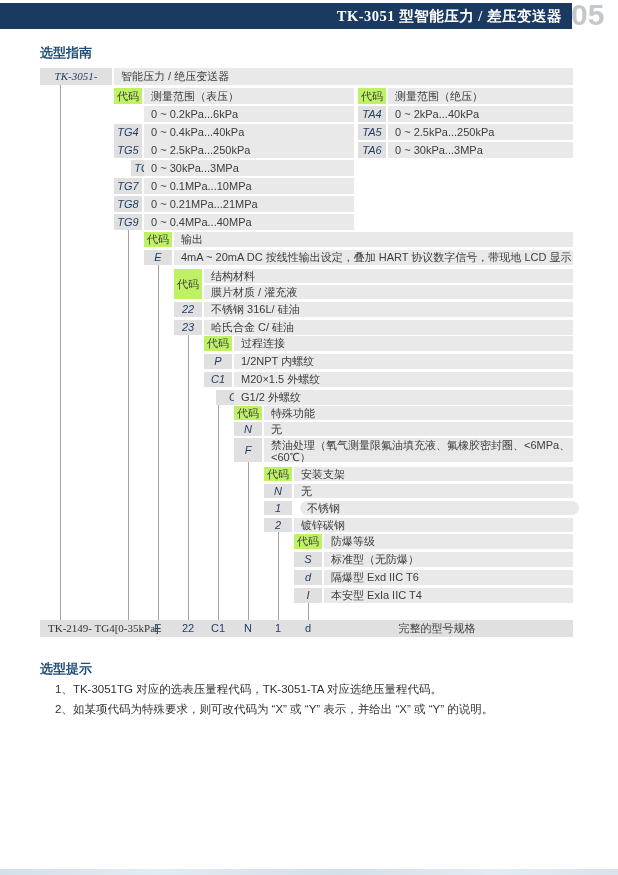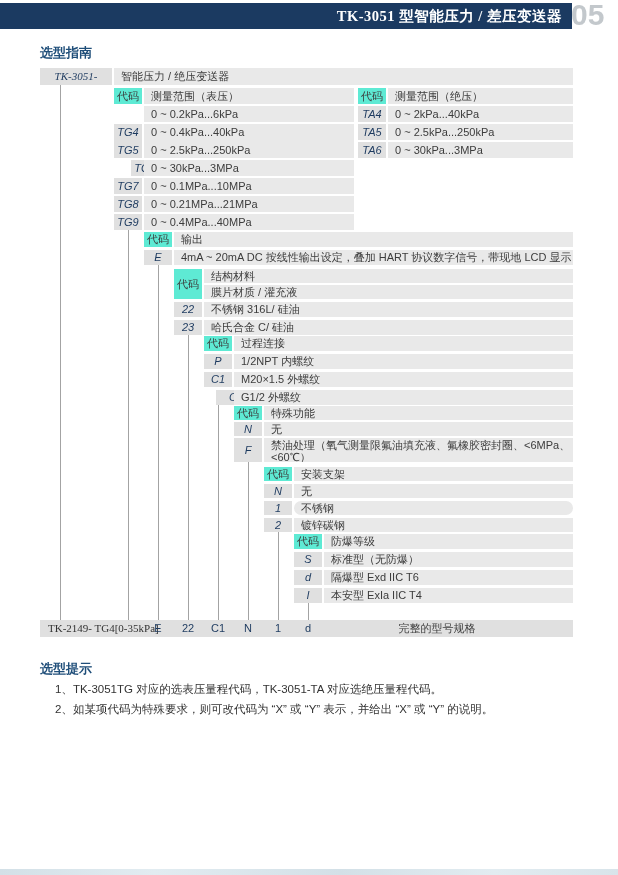--- a/index.html
+++ b/index.html
@@ -10,21 +10,21 @@
   .topbar-title{color:#ffffff;font-size:14.5px;font-weight:bold;padding-right:10px;
                 font-family:"Liberation Serif", serif;letter-spacing:0.5px;}
   .pagenum{position:absolute;right:3px;top:-2px;width:44px;font-size:30px;font-weight:bold;
            color:#c3c8cc;font-family:"Liberation Sans", sans-serif;}
   .heading{position:absolute;left:40px;font-size:13px;font-weight:bold;color:#1f4e79;}
   .guide-heading{top:44px;}
   .tips-heading{top:660px;}
   #diagram{position:absolute;left:0;top:0;width:618px;height:875px;}
   .cell{position:absolute;font-size:11px;box-sizing:border-box;overflow:hidden;}
   .codecell{background:#e0e0e0;text-align:center;color:#1d3a5f;font-style:italic;}
-  .codehead{background:#5eead4;text-align:center;color:#3c3c3c;}
+  .codehead{background:#bef264;text-align:center;color:#3c3c3c;}
   .desccell{background:#e9e9e9;padding-left:7px;color:#3c3c3c;white-space:nowrap;}
   .wrapcell{white-space:normal;line-height:12px;padding-top:1px;}
   .serif{font-family:"Liberation Serif", serif;}
   .vline{position:absolute;width:1px;background:#a3a3a3;}
   .summary-bg{position:absolute;background:#e0e0e0;}
   .summary-model{position:absolute;font-size:11px;color:#333;font-family:"Liberation Serif", serif;}
   .summary-code{position:absolute;font-size:11px;color:#1d3a5f;text-align:center;width:26px;}
   .summary-label{position:absolute;font-size:11px;color:#3c3c3c;text-align:center;width:120px;}
   .tip-item{position:absolute;left:55px;font-size:11.5px;color:#333;white-space:nowrap;}
   .footer-bar{position:absolute;left:0;top:869px;width:618px;height:6px;
@@ -92,21 +92,21 @@
       <div class="cell desccell" style="left: 264px; top: 406px; width: 309px; height: 14px; line-height: 14px;">特殊功能</div>
       <div class="cell codecell" style="left: 234px; top: 422px; width: 28px; height: 14px; line-height: 14px;">N</div>
       <div class="cell desccell" style="left: 264px; top: 422px; width: 309px; height: 14px; line-height: 14px;">无</div>
       <div class="cell codecell" style="left: 234px; top: 438px; width: 28px; height: 24px; line-height: 24px;">F</div>
       <div class="cell desccell wrapcell" style="left: 264px; top: 438px; width: 309px; height: 24px;">禁油处理（氧气测量限氟油填充液、氟橡胶密封圈、&lt;6MPa、&lt;60℃）</div>
       <div class="cell codehead" style="left: 264px; top: 467px; width: 28px; height: 14px; line-height: 14px;">代码</div>
       <div class="cell desccell" style="left: 294px; top: 467px; width: 279px; height: 14px; line-height: 14px;">安装支架</div>
       <div class="cell codecell" style="left: 264px; top: 484px; width: 28px; height: 14px; line-height: 14px;">N</div>
       <div class="cell desccell" style="left: 294px; top: 484px; width: 279px; height: 14px; line-height: 14px;">无</div>
       <div class="cell codecell" style="left: 264px; top: 501px; width: 28px; height: 14px; line-height: 14px;">1</div>
-      <div class="cell desccell" style="left: 294px; top: 501px; width: 279px; height: 14px; line-height: 14px; border-radius: 7px;">不锈钢</div>
+      <div class="cell desccell" style="left: 300px; top: 501px; width: 279px; height: 14px; line-height: 14px; border-radius: 7px;">不锈钢</div>
       <div class="cell codecell" style="left: 264px; top: 518px; width: 28px; height: 14px; line-height: 14px;">2</div>
       <div class="cell desccell" style="left: 294px; top: 518px; width: 279px; height: 14px; line-height: 14px;">镀锌碳钢</div>
       <div class="cell codehead" style="left: 294px; top: 534px; width: 28px; height: 15px; line-height: 15px;">代码</div>
       <div class="cell desccell" style="left: 324px; top: 534px; width: 249px; height: 15px; line-height: 15px;">防爆等级</div>
       <div class="cell codecell" style="left: 294px; top: 552px; width: 28px; height: 15px; line-height: 15px;">S</div>
       <div class="cell desccell" style="left: 324px; top: 552px; width: 249px; height: 15px; line-height: 15px;">标准型（无防爆）</div>
       <div class="cell codecell" style="left: 294px; top: 570px; width: 28px; height: 15px; line-height: 15px;">d</div>
       <div class="cell desccell" style="left: 324px; top: 570px; width: 249px; height: 15px; line-height: 15px;">隔爆型 Exd IIC T6</div>
       <div class="cell codecell" style="left: 294px; top: 588px; width: 28px; height: 15px; line-height: 15px;">I</div>
       <div class="cell desccell" style="left: 324px; top: 588px; width: 249px; height: 15px; line-height: 15px;">本安型 ExIa IIC T4</div>

